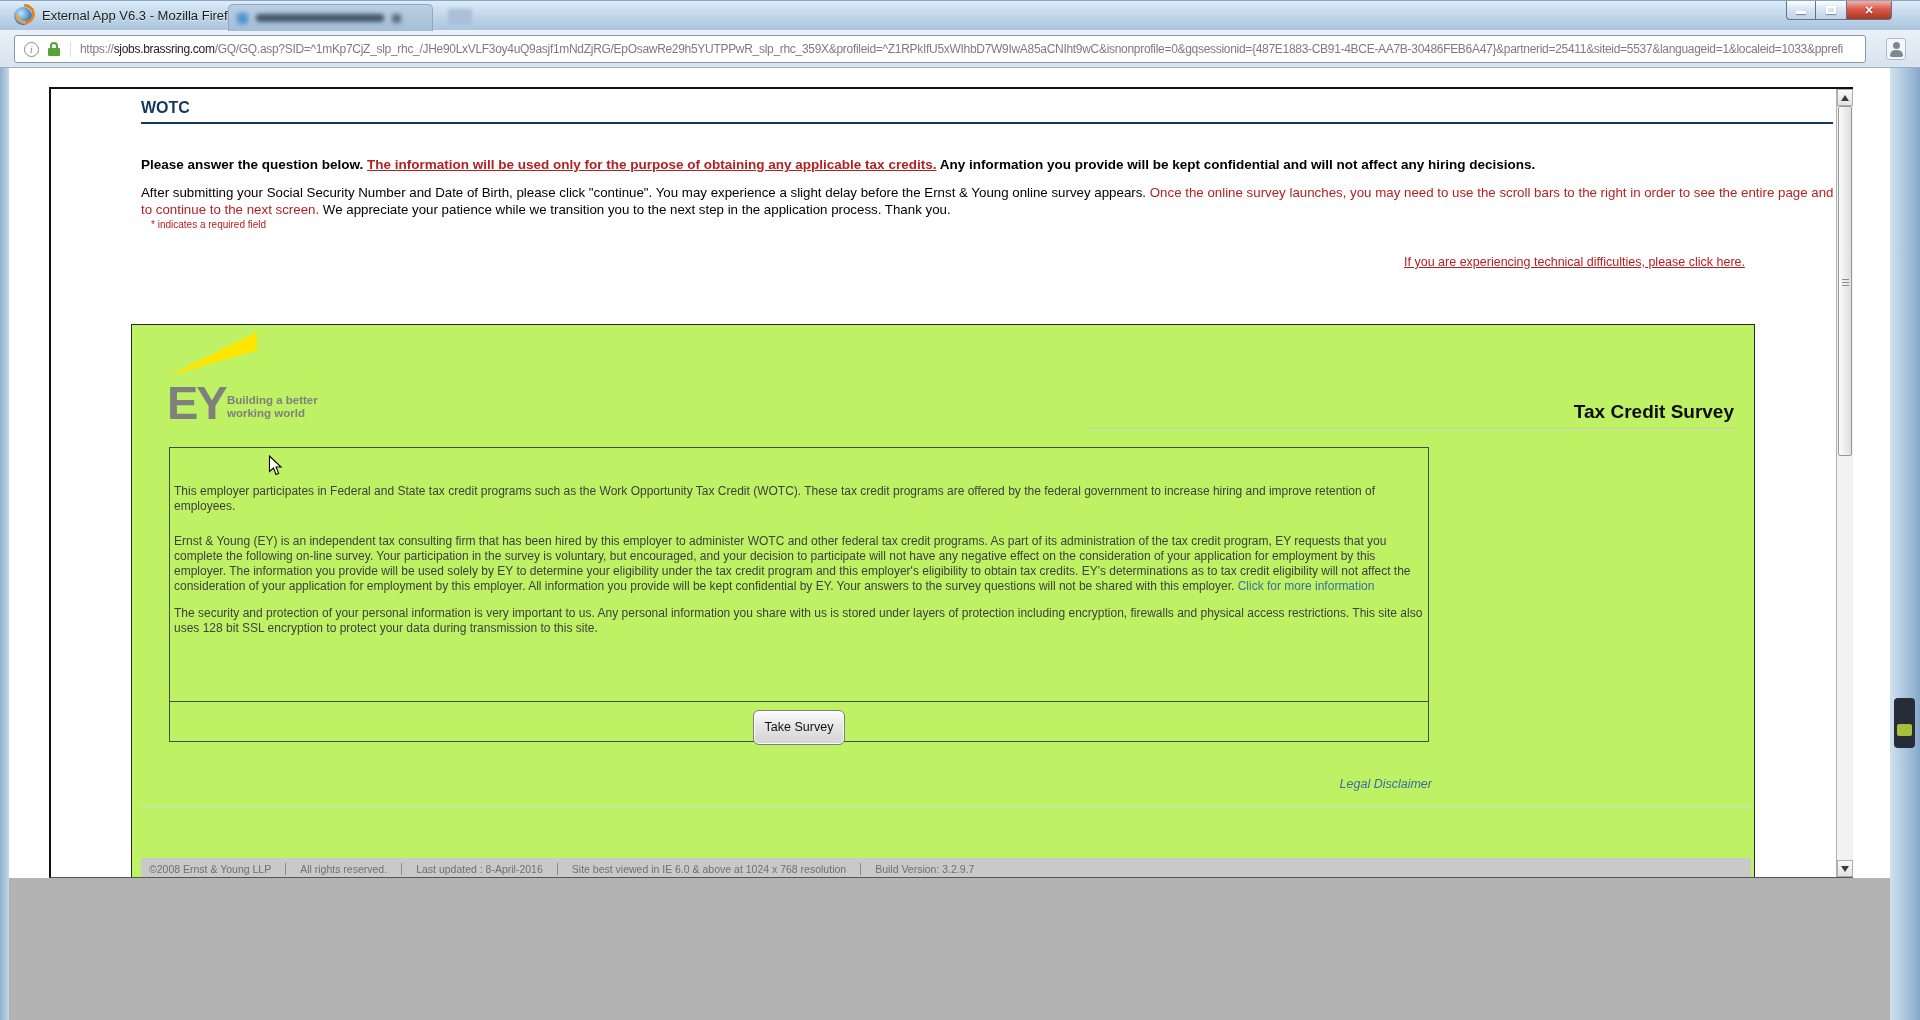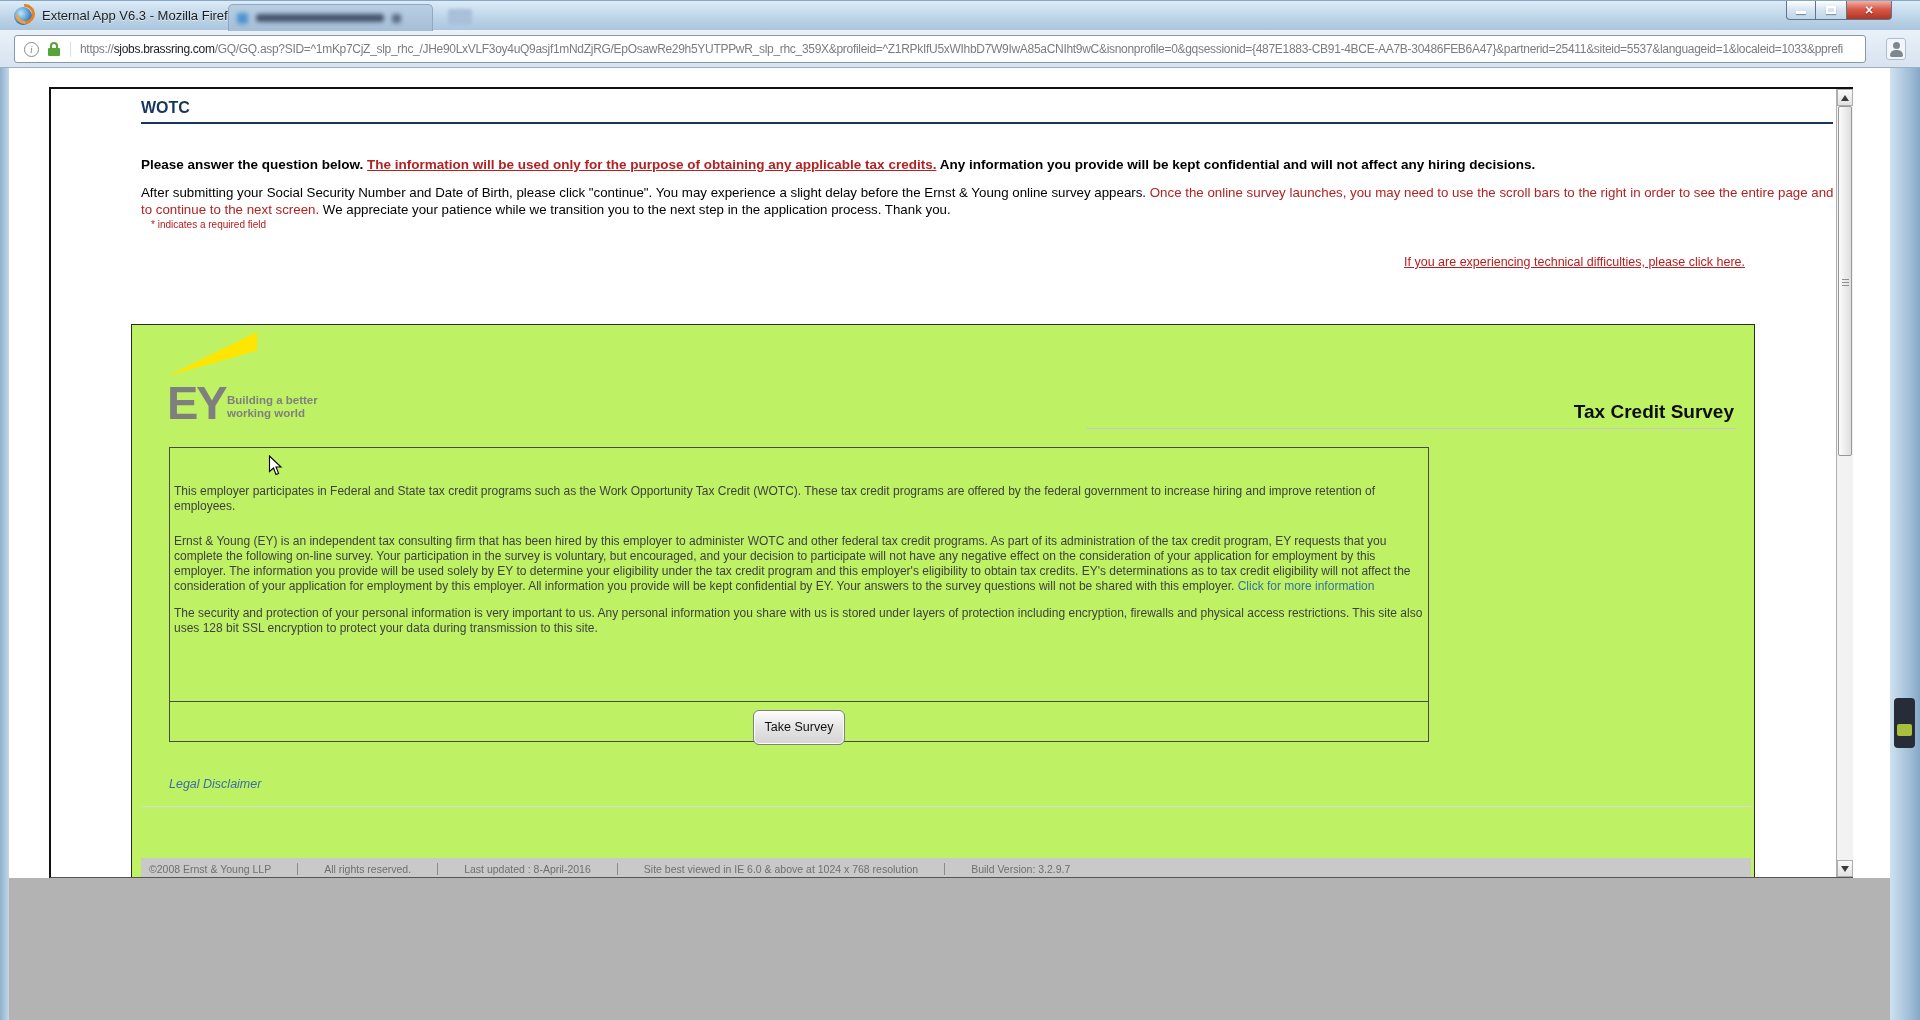--- a/index.html
+++ b/index.html
@@ -108,26 +108,26 @@
   .row-header { height:27px; background:#9c9c9c; color:#fff; font-weight:bold; font-size:15px; line-height:27px; padding-left:7px; }
   .row-body { padding:15px 4px 0 4px; font-size:12px; color:#404040; line-height:15px; }
   .row-body p { margin-bottom:20px; }
   .row-body p.tight { margin-bottom:12px; }
   .more-link { color:#3a6ea5; }
   .row-button { position:absolute; left:0; right:0; bottom:0; height:40px; border-top:1px solid #4a4a4a; text-align:center; }
   .take-btn { display:inline-block; margin-top:8px; min-width:92px; height:35px; font-size:12.5px; color:#111;
     background:linear-gradient(#fdfdfd,#e6e6e6 45%,#d4d4d4); border:1px solid #7f7f7f; border-radius:6px;
     box-shadow:inset 0 0 0 1px #ffffff; line-height:21px; padding:0 8px; font-family:"Liberation Sans",sans-serif; }
 
-  .legal-row { position:absolute; left:37px; top:449px; width:1263px; }
+  .legal-row { position:absolute; left:37px; top:449px; width:1263px; text-align:right; }
   .legal-link { font-size:12.5px; color:#3a6ea5; font-style:italic; }
   .box-hr { position:absolute; left:9px; top:481px; width:1610px; border-top:1px solid #d9d9d9; }
   .foot-bar { position:absolute; left:9px; top:533px; width:1610px; height:21px; background:#c9c9c9;
     display:flex; align-items:center; font-size:10.5px; color:#6f6f6f; }
-  .foot-item { padding:0 26px; white-space:nowrap; }
+  .foot-item { padding:0 14px; white-space:nowrap; }
   .foot-item + .foot-item { border-left:1px solid #8a8a8a; }
   .foot-item:first-child { padding-left:8px; }
 
   
   .cursor { position:absolute; left:268px; top:455px; z-index:50; }
 </style>
 </head>
 <body>
 
 <div id="screen">

